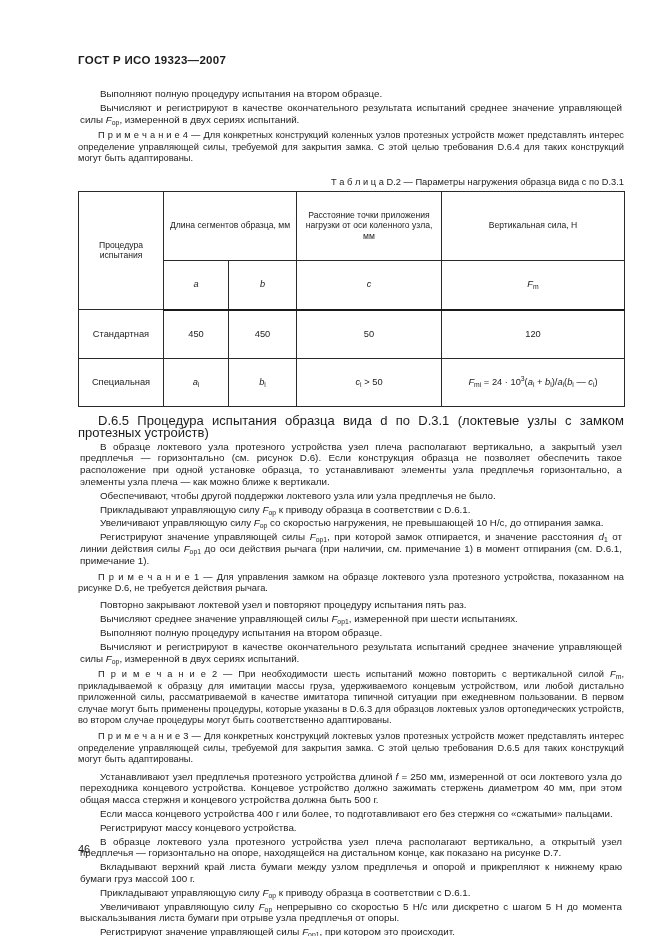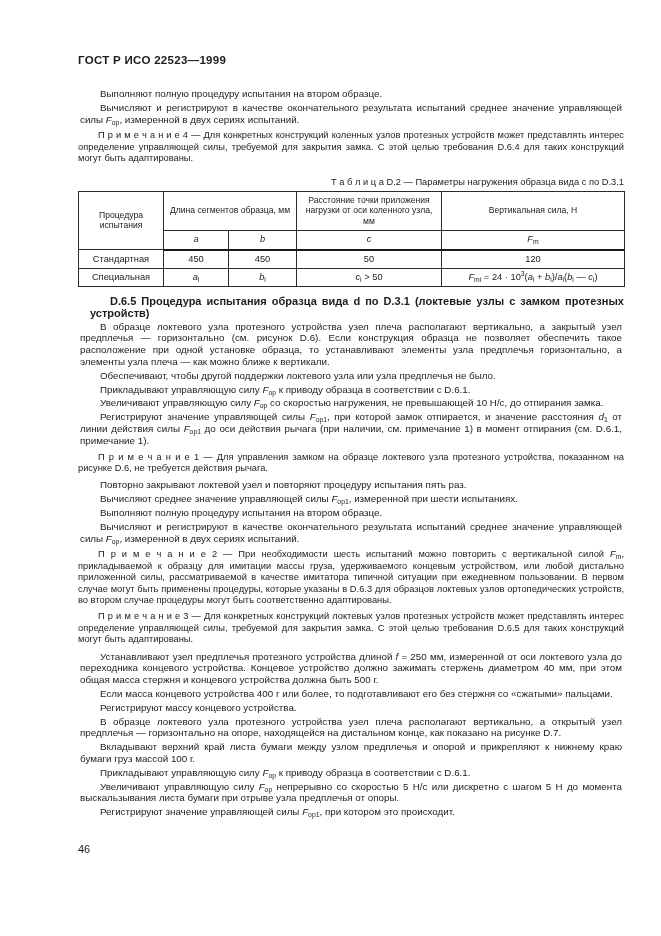--- a/index.html
+++ b/index.html
@@ -26,23 +26,23 @@
   .flow-intro { margin-top: 22px; }
   p.para {
     margin: 2px;
     font-size: 9.8px;
     line-height: 11.8px;
     text-align: justify;
     text-indent: 20px;
     hyphens: auto;
   }
   p.heading {
-    margin: 8px 0 1px 12px;
-    font-size: 11px;
-    font-weight: bold;
+    margin: 8px 0 1px 0;
+    font-size: 13px;
+    font-weight: normal;
     line-height: 12px;
     text-align: justify;
     text-indent: 20px;
   }
   p.note {
     margin: 5px 0 5px 0;
     font-size: 9.3px;
     line-height: 11.4px;
     text-align: justify;
     text-indent: 20px;
@@ -59,42 +59,42 @@
   }
   table.gost {
     border-collapse: collapse;
     table-layout: fixed;
     width: 546px;
   }
   table.gost td {
     border: 1px solid #2a2a2a;
     text-align: center;
     vertical-align: middle;
-    padding: 1px 4px;
+    padding: 16px 4px;
     font-size: 8.6px;
     line-height: 10.6px;
     overflow: hidden;
   }
   tr.h1 td { height: 36px; }
   tr.h2 td { height: 16px; border-bottom: 2px solid #1a1a1a; font-size: 9.2px; }
   tr.body-row td { height: 15px; font-size: 9.3px; text-align: center; }
   td.cell-name { text-align: left; padding-left: 6px; }
   .page-number {
     position: absolute;
     left: 78px; top: 843px;
     font-size: 11px;
   }
 </style>
 </head>
 <body>
 
 <div class="page">
   <div class="content">
 
-    <div class="doc-header">ГОСТ Р ИСО 22523—1999</div>
+    <div class="doc-header">ГОСТ Р ИСО 19323—2007</div>
 
     <div class="flow flow-intro">
         <p class="para">Выполняют полную процедуру испытания на втором образце.</p>
         <p class="para">Вычисляют и регистрируют в качестве окончательного результата испытаний среднее значение управляющей силы <i>F</i><sub>op</sub>, измеренной в двух сериях испытаний.</p>
         <p class="note">П р и м е ч а н и е  4 — Для конкретных конструкций коленных узлов протезных устройств может представлять интерес определение управляющей силы, требуемой для закрытия замка. С этой целью требования D.6.4 для таких конструкций могут быть адаптированы.</p>
       </div>
 
     <div class="table-caption">Т а б л и ц а  D.2 — Параметры нагружения образца вида с по D.3.1</div>
 
     <table class="gost">

